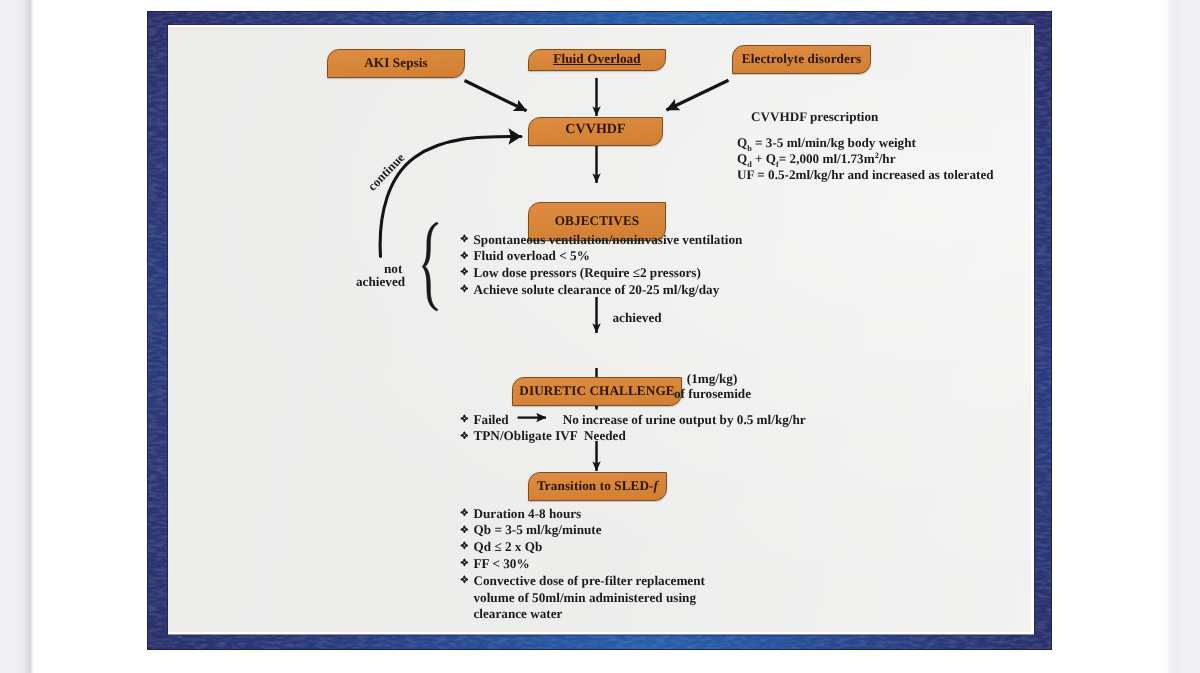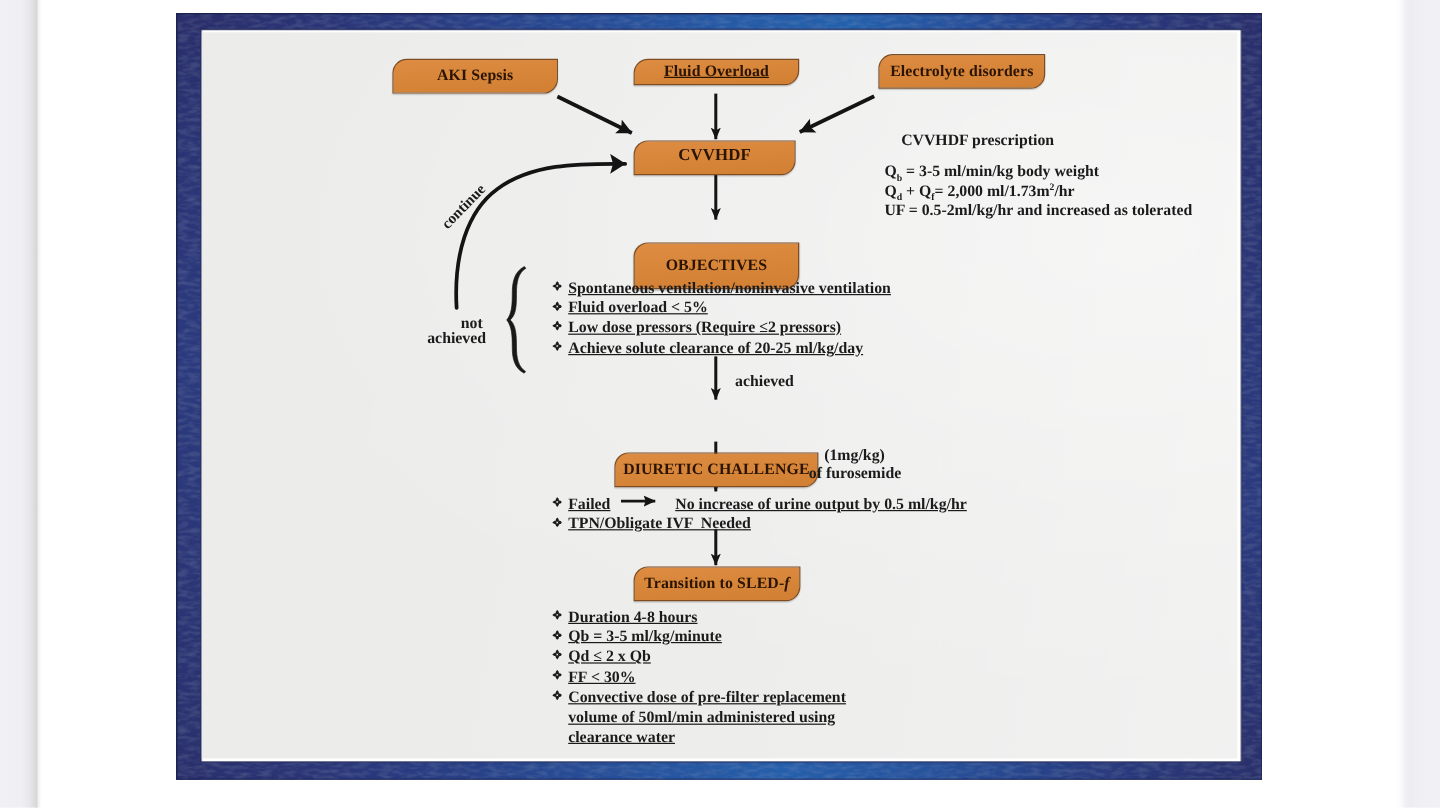--- a/index.html
+++ b/index.html
@@ -51,21 +51,21 @@
   .node > span{display:block;position:relative;top:-1.4px;}
 
   .txt{position:absolute;color:#1b1b1b;font-weight:bold;white-space:nowrap;}
   .li{display:flex;align-items:baseline;height:16.8px;white-space:nowrap;}
   .bullet-g{display:inline-block;width:14px;flex:none;
     font-family:"DejaVu Sans",sans-serif;font-size:8.6px;color:#1b1b1b;
     font-weight:normal;line-height:1;position:relative;top:-2px;}
   .bsvg{display:inline-block;width:14px;height:8.6px;flex:none;
     position:relative;top:-1.2px;}
   .li-t{display:inline-block;color:#1b1b1b;font-weight:bold;font-size:13.2px;
-    line-height:1;white-space:pre;text-decoration:underline;}
+    line-height:1;white-space:pre;}
 
   svg.ov{position:absolute;left:0;top:0;width:1200px;height:673px;overflow:visible;}
   .rot{transform-origin:left top;}
 </style>
 </head>
 <body>
 
 <div id="page">
 
   <div class="edge" id="edge-left"></div>

